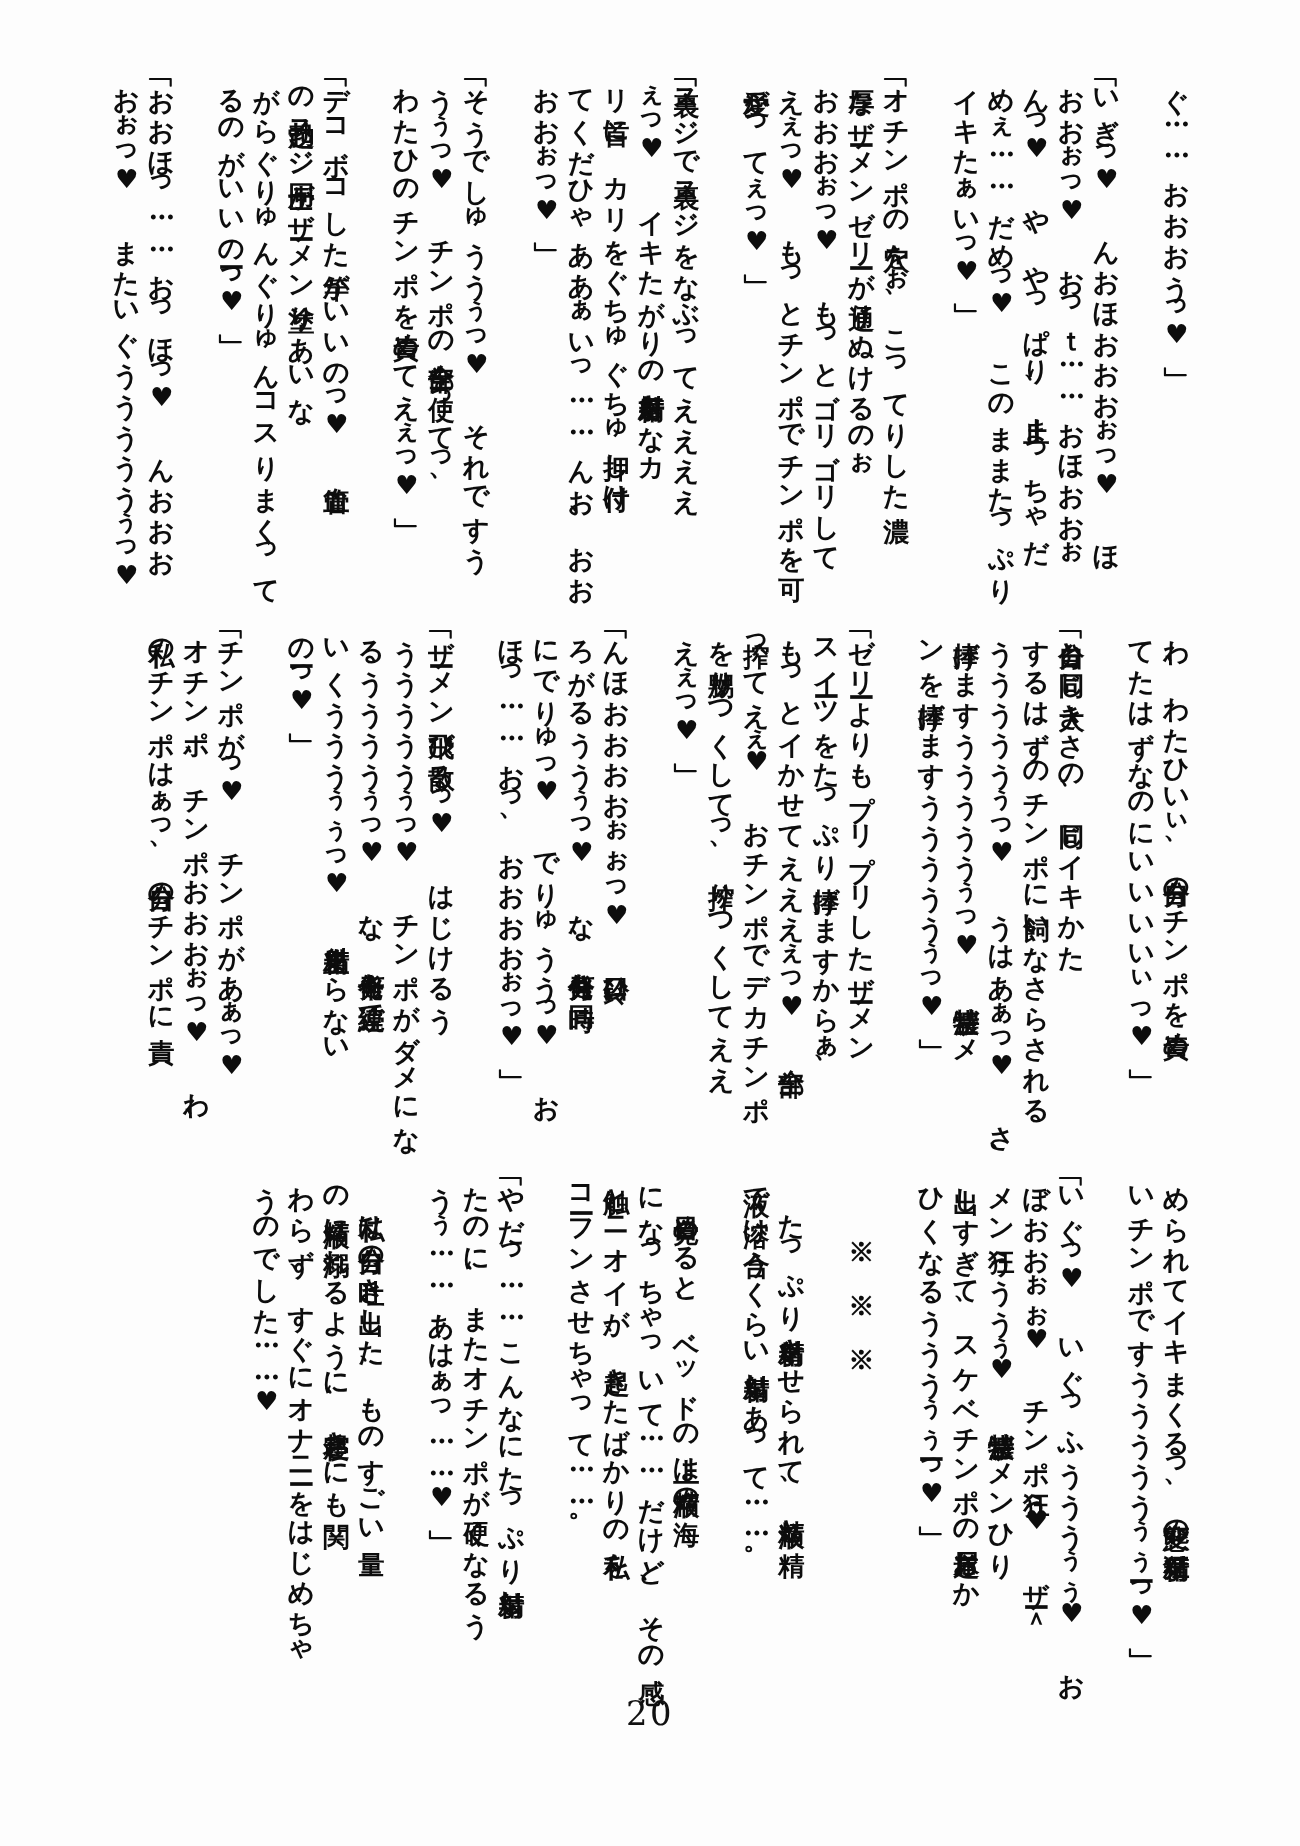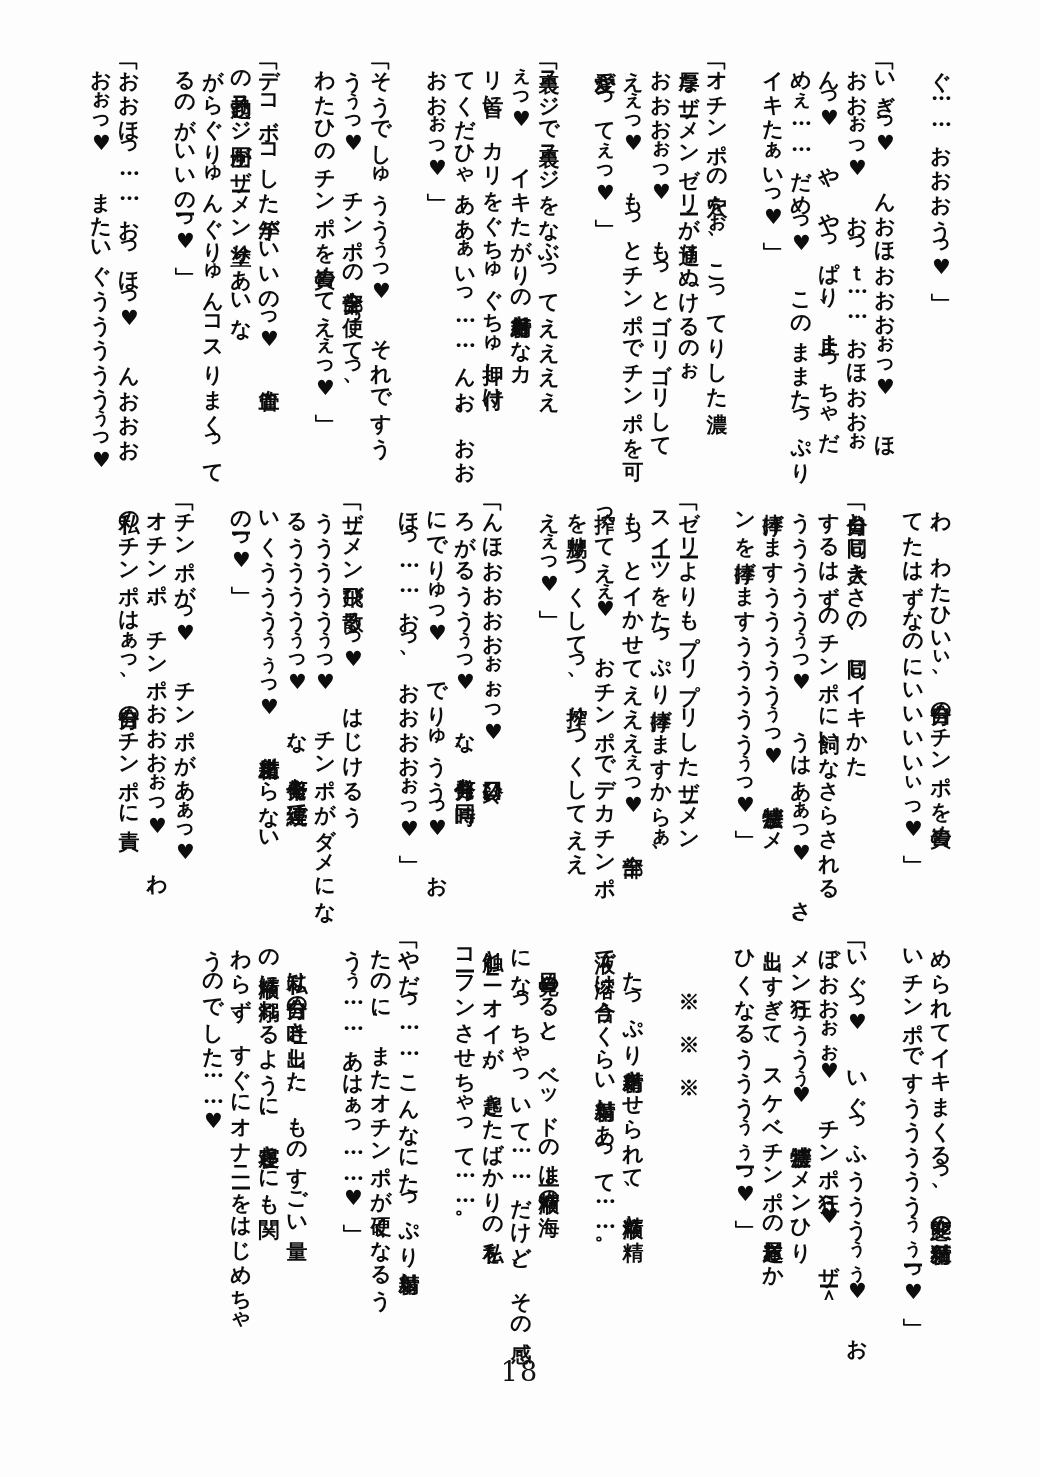--- a/index.html
+++ b/index.html
@@ -54,15 +54,15 @@
 <body>
 
 <div class="page">
 
   <div class="vblock block-1"><div class="vline">ぐ……おおおうっ♥」</div><div class="vline"></div><div class="vline">「いぎっ♥　んおほおおおぉっ♥　ほ</div><div class="vline">おおぉっ♥　おっｔ……おほおおぉ</div><div class="vline">んっ♥　や、やっぱり、止まっちゃだ</div><div class="vline">めぇ……だめっ♥　このままたっぷり</div><div class="vline">イキたぁいっ♥」</div><div class="vline"></div><div class="vline">「オチンポの穴をぉ、こってりした濃</div><div class="vline">厚なザーメンゼリーが通りぬけるのぉ</div><div class="vline">おおおぉっ♥　もっとゴリゴリして</div><div class="vline">えぇっ♥　もっとチンポでチンポを可</div><div class="vline">愛がってぇっ♥」</div><div class="vline"></div><div class="vline">「裏スジで裏スジをなぶってええええ</div><div class="vline">ぇっ♥　イキたがりの射精好きなカ</div><div class="vline">リ首に、カリをぐちゅぐちゅ押し付け</div><div class="vline">てくだひゃああぁいっ……んお、おお</div><div class="vline">おおぉっ♥」</div><div class="vline"></div><div class="vline">「そうでしゅううぅっ♥　それですう</div><div class="vline">うぅっ♥　チンポの全部を使ってっ、</div><div class="vline">わたひのチンポを責めてえぇっ♥」</div><div class="vline"></div><div class="vline">「デコボコした竿がいいのっ♥　血管</div><div class="vline">の勃起スジ同士がザーメン塗りあいな</div><div class="vline">がらぐりゅんぐりゅんコスりまくって</div><div class="vline">るのがいいのーっ♥」</div><div class="vline"></div><div class="vline">「おおほっ……おっほっ♥　んおおお</div><div class="vline">おぉっ♥　またいぐうううううぅっ♥</div></div>
 
   <div class="vblock block-2"><div class="vline">わ、わたひいぃ、自分のチンポを責め</div><div class="vline">てたはずなのにいいいいぃっ♥」</div><div class="vline"></div><div class="vline">「自分と同じ大きさの、同じイキかた</div><div class="vline">するはずのチンポに飼いなさらされる</div><div class="vline">うううううぅっ♥　うはあぁっ♥　さ、</div><div class="vline">捧げますうううううぅっ♥　特濃ザーメ</div><div class="vline">ンを捧げますうううううぅっ♥」</div><div class="vline"></div><div class="vline">「ゼリーよりもプリプリしたザーメン</div><div class="vline">スイーツをたっぷり捧げますからぁ、</div><div class="vline">もっとイかせてえええぇっ♥　全部</div><div class="vline">搾ってえぇ♥　おチンポでデカチンポ</div><div class="vline">を嬲りつくしてっ、搾りつくしてええ</div><div class="vline">えぇっ♥」</div><div class="vline"></div><div class="vline">「んほおおおおぉぉっ♥　鈴口ひ</div><div class="vline">ろがるううぅっ♥　な、何発分も同時</div><div class="vline">にでりゅっ♥　でりゅううっ♥　お</div><div class="vline">ほっ……おっ、おおおおぉっ♥」</div><div class="vline"></div><div class="vline">「ザーメン飛び散るっ♥　はじけるう</div><div class="vline">うううううぅっ♥　チンポがダメにな</div><div class="vline">るううううぅっ♥　な、何十発も連続で</div><div class="vline">いくうううぅぅっ♥　射精止まらない</div><div class="vline">のーっ♥」</div><div class="vline"></div><div class="vline">「チンポがっ♥　チンポがあぁっ♥</div><div class="vline">オチンポ、チンポおおおぉっ♥　わ、</div><div class="vline">私のチンポはぁっ、自分のチンポに責</div></div>
 
   <div class="vblock block-3"><div class="vline">められてイキまくるっ、変態の射精狂</div><div class="vline">いチンポですうううううぅぅーっ♥」</div><div class="vline"></div><div class="vline">「いぐっ♥　いぐっふうううぅぅ♥　お</div><div class="vline">ぼおおぉぉ♥　チンポ狂う♥　ザー＾</div><div class="vline">メン狂うううぅ♥　特濃ザーメンひり</div><div class="vline">出しすぎて、スケベチンポの尿道おか</div><div class="vline">ひくなるうううぅぅーっ♥」</div><div class="vline"></div><div class="vline">　　※　※　※</div><div class="vline"></div><div class="vline">　たっぷり射精させられて、精液と精</div><div class="vline">液で溶け合うくらい射精しあって……。</div><div class="vline"></div><div class="vline">　目覚めると、ベッドの上は精液の海</div><div class="vline">になっちゃっいて……だけど、その感</div><div class="vline">触とニオイが、起きたばかりの私を</div><div class="vline">コーフンさせちゃって……。</div><div class="vline"></div><div class="vline">「やだっ……こんなにたっぷり射精し</div><div class="vline">たのに、またオチンポが硬くなるう</div><div class="vline">うぅ……あはぁっ……♥」</div><div class="vline"></div><div class="vline">　私は自分の吐き出した、ものすごい量</div><div class="vline">の精液に溺れるように、寝起きにも関</div><div class="vline">わらず、すぐにオナニーをはじめちゃ</div><div class="vline">うのでした……♥</div></div>
 
-  <div class="page-number">18</div>
+  <div class="page-number">20</div>
 
 </div>
 
 </body></html>

